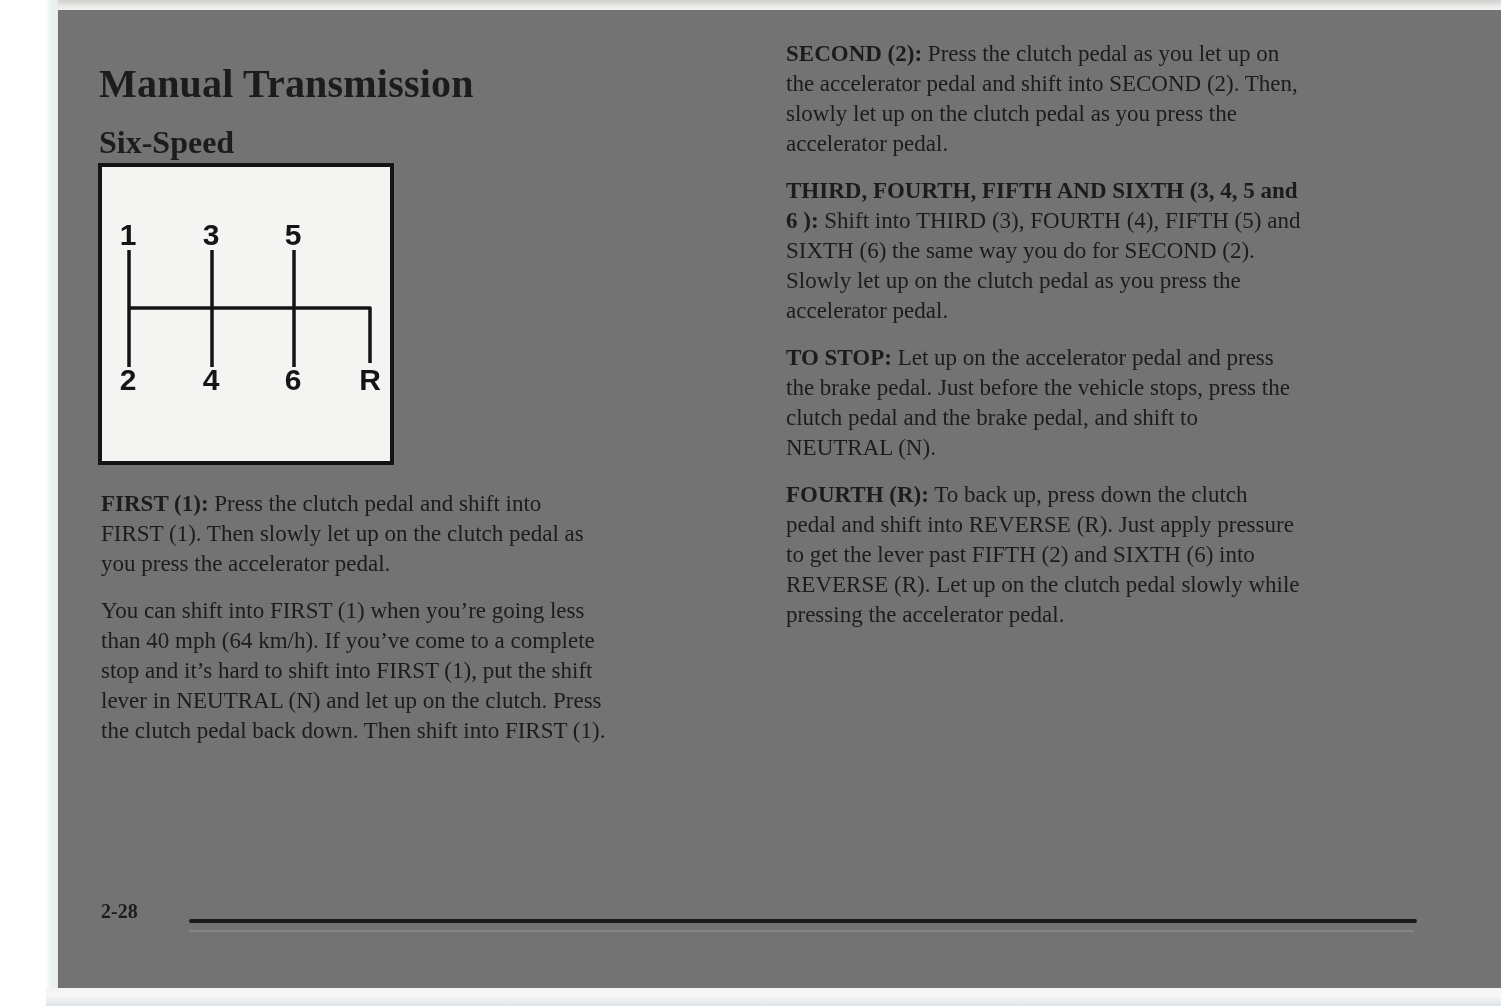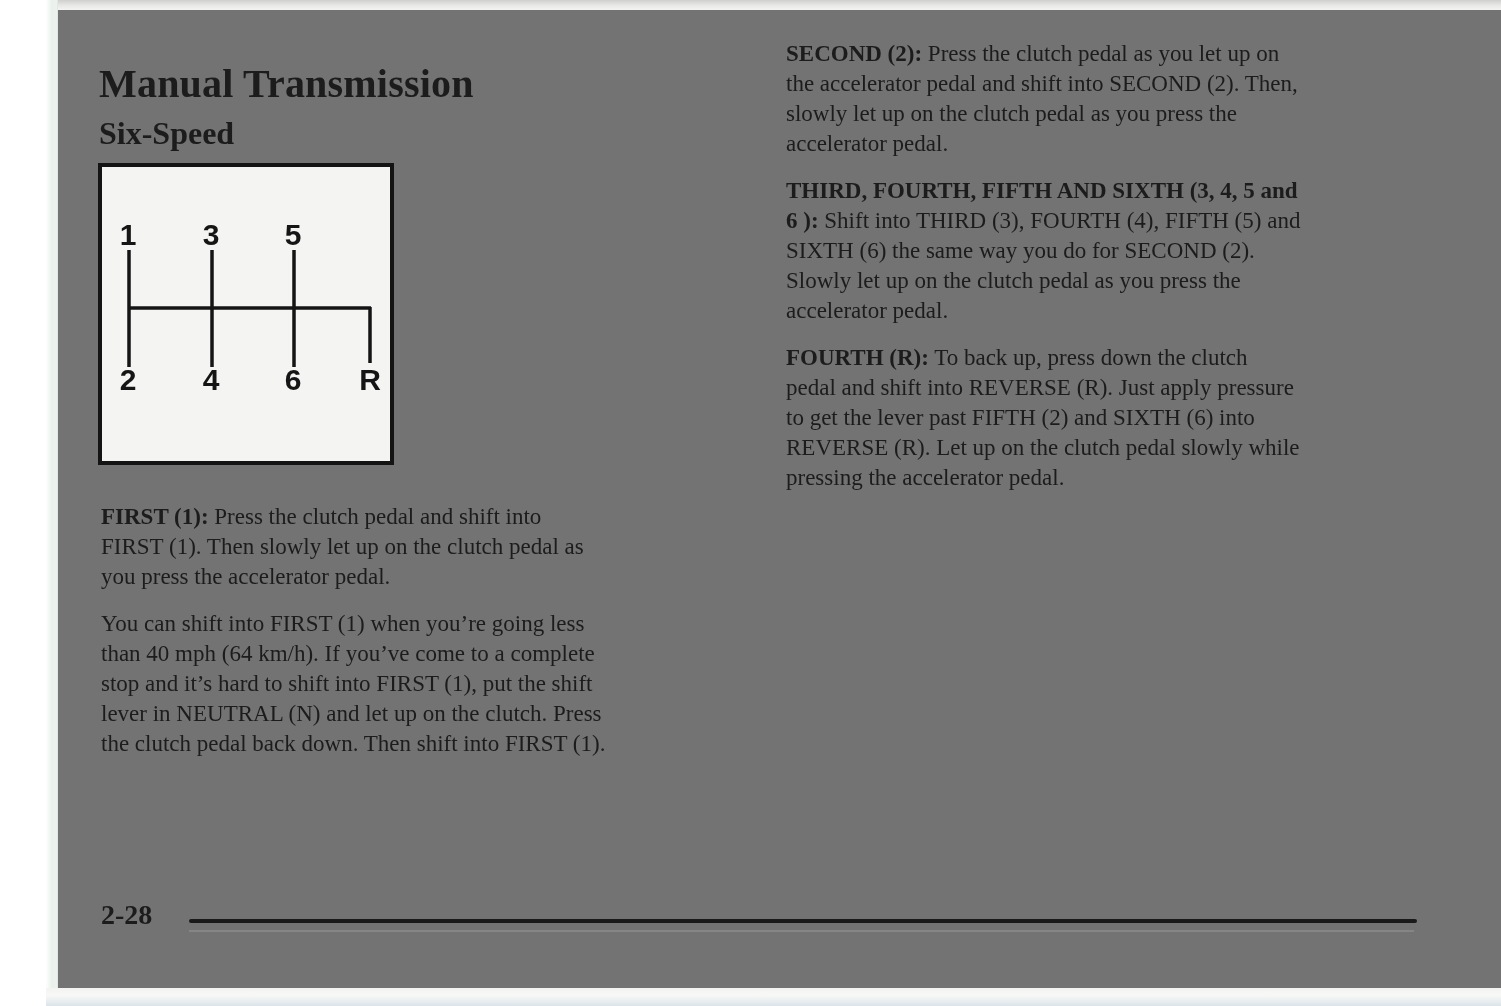--- a/index.html
+++ b/index.html
@@ -29,21 +29,21 @@
   .edge-bottom {
     position: absolute; left: 0; bottom: 0; right: 0; height: 18px;
     background: linear-gradient(to bottom, #f3f3f1 0%, #f8f9f7 40%, #dce4ea 100%);
   }
   
   .title {
     position: absolute; left: 53px; top: 37px;
     font-size: 40px; font-weight: bold; line-height: 1; letter-spacing: 0.2px;
   }
   .subtitle {
-    position: absolute; left: 53px; top: 90px;
+    position: absolute; left: 53px; top: 99px;
     font-size: 32px; font-weight: bold; line-height: 1;
   }
   
   .diagram-box {
     position: absolute; left: 52px; top: 163px;
     width: 288px; height: 294px;
     border: 4px solid #141414;
     background: #f4f4f2;
   }
   .shift-lines { position: absolute; left: 0; top: 0; }
@@ -55,29 +55,29 @@
     color: #151515;
   }
   
   .caption {
     position: absolute; left: 368px; top: 159px; width: 330px;
     font-size: 23px; line-height: 30px;
     white-space: pre-line;
   }
   
   .col { position: absolute; font-size: 23px; line-height: 30px; }
-  .col-left  { left: 55px;  top: 502px; width: 665px; }
+  .col-left  { left: 55px;  top: 489px; width: 665px; }
   .col-right { left: 740px; top: 39px;  width: 650px; }
   .body-par { margin: 0 0 17px 0; }
   .lead { font-weight: bold; white-space: pre-line; }
   .par-text { white-space: pre-line; }
   
   .page-number {
     position: absolute; left: 55px; top: 901px;
-    font-size: 28px; font-weight: bold; line-height: 1;
+    font-size: 20px; font-weight: bold; line-height: 1;
   }
   .rule-thick {
     position: absolute; left: 143px; top: 919px;
     width: 1228px; height: 4px; background: #1a1a1a;
     border-radius: 2px;
   }
   .rule-thin {
     position: absolute; left: 143px; top: 930px;
     width: 1225px; height: 2px; background: #858585;
   }
@@ -126,20 +126,24 @@
   <div class="col col-right">
     <p class="body-par"><span class="lead">SECOND (2):</span><span class="par-text"> Press the clutch pedal as you let up on
 the accelerator pedal and shift into SECOND (2). Then,
 slowly let up on the clutch pedal as you press the
 accelerator pedal.</span></p>
     <p class="body-par"><span class="lead">THIRD, FOURTH, FIFTH AND SIXTH (3, 4, 5 and
 6 ):</span><span class="par-text"> Shift into THIRD (3), FOURTH (4), FIFTH (5) and
 SIXTH (6) the same way you do for SECOND (2).
 Slowly let up on the clutch pedal as you press the
 accelerator pedal.</span></p>
+    <p class="body-par"><span class="lead">TO STOP:</span><span class="par-text"> Let up on the accelerator pedal and press
+the brake pedal. Just before the vehicle stops, press the
+clutch pedal and the brake pedal, and shift to
+NEUTRAL (N).</span></p>
     <p class="body-par"><span class="lead">FOURTH (R):</span><span class="par-text"> To back up, press down the clutch
 pedal and shift into REVERSE (R). Just apply pressure
 to get the lever past FIFTH (2) and SIXTH (6) into
 REVERSE (R). Let up on the clutch pedal slowly while
 pressing the accelerator pedal.</span></p>
   </div>
 
   <div class="page-number">2-28</div>
   <div class="rule-thick"></div>
   <div class="rule-thin"></div>

